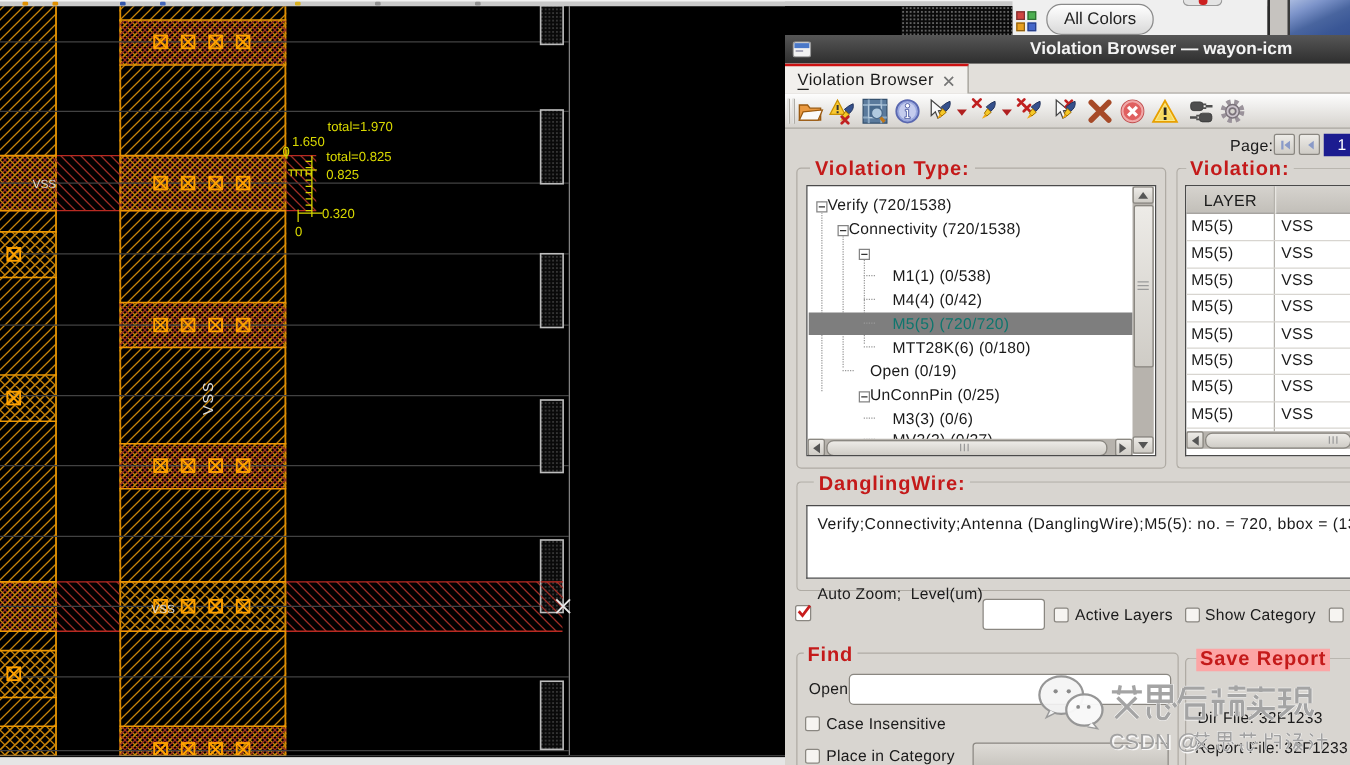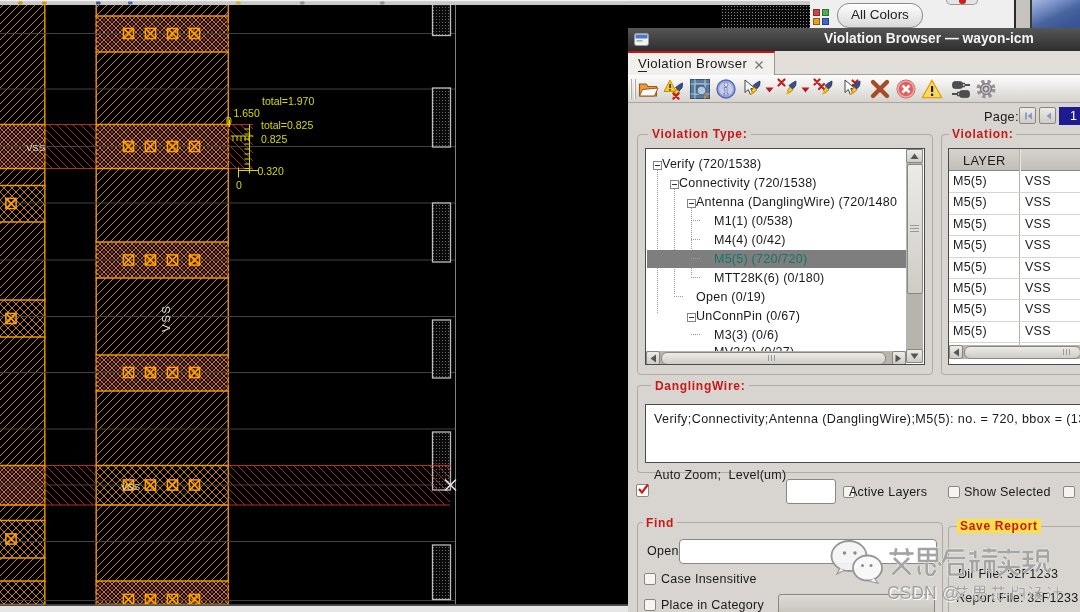--- a/index.html
+++ b/index.html
@@ -1,21 +1,21 @@
 <!DOCTYPE html>
 <html><head>
 <meta charset="utf-8">
 <style>
 * { margin:0; padding:0; box-sizing:border-box; }
 html,body { width:1080px; height:612px; overflow:hidden; background:#000; font-family:"Liberation Sans", sans-serif; }
 #stage { position:absolute; left:0; top:0; width:1080px; height:612px; overflow:hidden; }
 .abs { position:absolute; }
 #vbw { position:absolute; left:628px; top:28px; width:452px; height:584px; background:#D8D5D0; overflow:hidden; }
 #vbw .t { position:absolute; white-space:nowrap; color:#1a1a1a; font-size:12.5px; letter-spacing:0.25px; }
-.redlab { color:#C41A1A; font-weight:bold; font-size:12px; letter-spacing:0.7px; }
+.redlab { color:#C41A1A; font-weight:bold; font-size:16px; letter-spacing:0.7px; }
 .grp { position:absolute; border:1px solid #AFABA4; border-radius:4px; }
 .ckb { position:absolute; width:12px; height:12px; background:#F6F4F1; border:1px solid #8A8781; border-radius:2px; }
 .sb-trough { background:#B7B3AD; }
 .sb-thumb { position:absolute; background:linear-gradient(#EDEBE7,#CFCCC6); border:1px solid #8A8781; border-radius:2px; }
 .sb-btn { position:absolute; background:linear-gradient(#EDEBE7,#CFCCC6); border:1px solid #8A8781; border-radius:2px; color:#555; text-align:center; }
 </style>
 </head>
 <body>
 <div id="stage">
 <svg class="abs" style="left:0;top:0" width="628" height="612" xmlns="http://www.w3.org/2000/svg">
@@ -386,33 +386,32 @@
       </svg>
 <div class="abs" style="left:431px;top:78.5px;width:21px;height:18px;background:#1C1C90;color:#FFF;font-size:12.5px;text-align:right;line-height:18px;padding-right:3px">1</div>
 <div class="grp" style="left:9px;top:106px;width:296px;height:241px"></div>
 <div class="abs redlab" style="left:20px;top:99px;background:#D8D5D0;padding:0 4px">Violation Type:</div>
 <div class="abs" style="left:17px;top:120px;width:280px;height:217px;background:#FFF;border:1.5px solid #4A4A4A;overflow:hidden;font-size:12.8px">
 <div class="abs" style="left:11px;top:12px;width:1px;height:152px;border-left:1px dotted #999"></div>
 <div class="abs" style="left:28px;top:31px;width:1px;height:114px;border-left:1px dotted #999"></div>
 <div class="abs" style="left:45px;top:50px;width:1px;height:76px;border-left:1px dotted #999"></div>
 <div class="abs t" style="left:16px;top:8px">Verify (720/1538)</div>
 <div class="abs t" style="left:33px;top:27px">Connectivity (720/1538)</div>
-<div class="abs t" style="left:50px;top:46px">Antenna (DanglingWire) (720/1480</div>
 <div class="abs t" style="left:68px;top:65px">M1(1) (0/538)</div>
 <div class="abs" style="left:45px;top:71px;width:9px;border-top:1px dotted #999"></div>
 <div class="abs t" style="left:68px;top:84px">M4(4) (0/42)</div>
 <div class="abs" style="left:45px;top:90px;width:9px;border-top:1px dotted #999"></div>
 <div class="abs" style="left:1px;top:101px;width:259px;height:18px;background:#7E7E7E"></div>
 <div class="abs t" style="left:68px;top:103px;color:#0f766e">M5(5) (720/720)</div>
 <div class="abs" style="left:45px;top:109px;width:9px;border-top:1px dotted #999"></div>
 <div class="abs t" style="left:68px;top:122px">MTT28K(6) (0/180)</div>
 <div class="abs" style="left:45px;top:128px;width:9px;border-top:1px dotted #999"></div>
 <div class="abs t" style="left:50px;top:141px">Open (0/19)</div>
 <div class="abs" style="left:28px;top:147px;width:9px;border-top:1px dotted #999"></div>
-<div class="abs t" style="left:50px;top:160px">UnConnPin (0/67)</div>
+<div class="abs t" style="left:50px;top:160px">UnConnPin (0/25)</div>
 <div class="abs t" style="left:68px;top:179px">M3(3) (0/6)</div>
 <div class="abs" style="left:45px;top:185px;width:9px;border-top:1px dotted #999"></div>
 <div class="abs t" style="left:68px;top:195.5px">MV2(2) (0/27)</div>
 <div class="abs" style="left:45px;top:201.5px;width:9px;border-top:1px dotted #999"></div>
 <div class="abs" style="left:7px;top:12px;width:9px;height:9px;background:#FFF;border:1px solid #848484"></div>
 <div class="abs" style="left:9px;top:16px;width:5px;height:1px;background:#333"></div>
 <div class="abs" style="left:24px;top:31px;width:9px;height:9px;background:#FFF;border:1px solid #848484"></div>
 <div class="abs" style="left:26px;top:35px;width:5px;height:1px;background:#333"></div>
 <div class="abs" style="left:41px;top:50px;width:9px;height:9px;background:#FFF;border:1px solid #848484"></div>
 <div class="abs" style="left:43px;top:54px;width:5px;height:1px;background:#333"></div>
@@ -484,35 +483,35 @@
 <div class="abs redlab" style="left:23px;top:351px;background:#D8D5D0;padding:0 4px">DanglingWire:</div>
 <div class="abs" style="left:17px;top:376px;width:435px;height:59px;background:#FFF;border:1.5px solid #4A4A4A;border-right:none"></div>
 <div class="abs t" style="left:26px;top:384px;font-size:12.6px;letter-spacing:0.38px">Verify;Connectivity;Antenna (DanglingWire);M5(5): no. = 720, bbox = (13</div>
 <div class="abs" style="left:8px;top:456px;width:13px;height:13px;background:#FFF;border:1px solid #8A8781;border-radius:2px"></div>
 <svg class="abs" style="left:9px;top:455px" width="13" height="13">
         <path d="M2,6 L5,9.5 L11,1.5" stroke="#C81E1E" stroke-width="2.2" fill="none"></path>
       </svg>
 <div class="abs t" style="left:26px;top:440px">Auto Zoom;&nbsp; Level(um)</div>
 <div class="abs" style="left:158px;top:451px;width:50px;height:25px;background:#FFF;border:1px solid #8A8781;border-radius:3px"></div>
 <div class="ckb" style="left:215px;top:458px"></div>
-<div class="abs t" style="left:221px;top:457px">Active Layers</div>
+<div class="abs t" style="left:232px;top:457px">Active Layers</div>
 <div class="ckb" style="left:320px;top:458px"></div>
-<div class="abs t" style="left:336px;top:457px">Show Selected</div>
+<div class="abs t" style="left:336px;top:457px">Show Category</div>
 <div class="ckb" style="left:435px;top:458px"></div>
 <div class="grp" style="left:9px;top:494px;width:306px;height:95px"></div>
 <div class="abs redlab" style="left:15px;top:488px;background:#D8D5D0;padding:0 3px">Find</div>
 <div class="abs t" style="left:19px;top:516px">Open:</div>
 <div class="abs" style="left:51px;top:511px;width:258px;height:25px;background:#FFF;border:1px solid #8A8781;border-radius:4px"></div>
 <div class="ckb" style="left:16px;top:545px"></div>
 <div class="abs t" style="left:33px;top:544px">Case Insensitive</div>
 <div class="ckb" style="left:16px;top:571px"></div>
 <div class="abs t" style="left:33px;top:570px">Place in Category</div>
 <div class="abs" style="left:150px;top:566px;width:157px;height:22px;background:linear-gradient(#DEDBD6,#C6C3BD);border:1px solid #8A8781;border-radius:3px"></div>
 <div class="grp" style="left:320px;top:498px;width:132px;height:90px;border-right:none;border-radius:4px 0 0 4px"></div>
-<div class="abs redlab" style="left:329px;top:491px;background:#fde047;padding:0 3px">Save Report</div>
+<div class="abs redlab" style="left:329px;top:491px;background:#fca5a5;padding:0 3px">Save Report</div>
 <div class="abs t" style="left:330px;top:539px">Dir File: 32F1233</div>
 <div class="abs t" style="left:328px;top:563px">Report File: 32F1233</div>
 </div>
 <svg class="abs" style="left:820px;top:530px" width="260" height="82" xmlns="http://www.w3.org/2000/svg">
 <defs>
 <g id="g_ai">
           <path d="M2,5 h16"></path>
           <path d="M6.5,1.5 l-1,5"></path>
           <path d="M13.5,1.5 l1,5"></path>
           <path d="M5,8 L16,19"></path>

